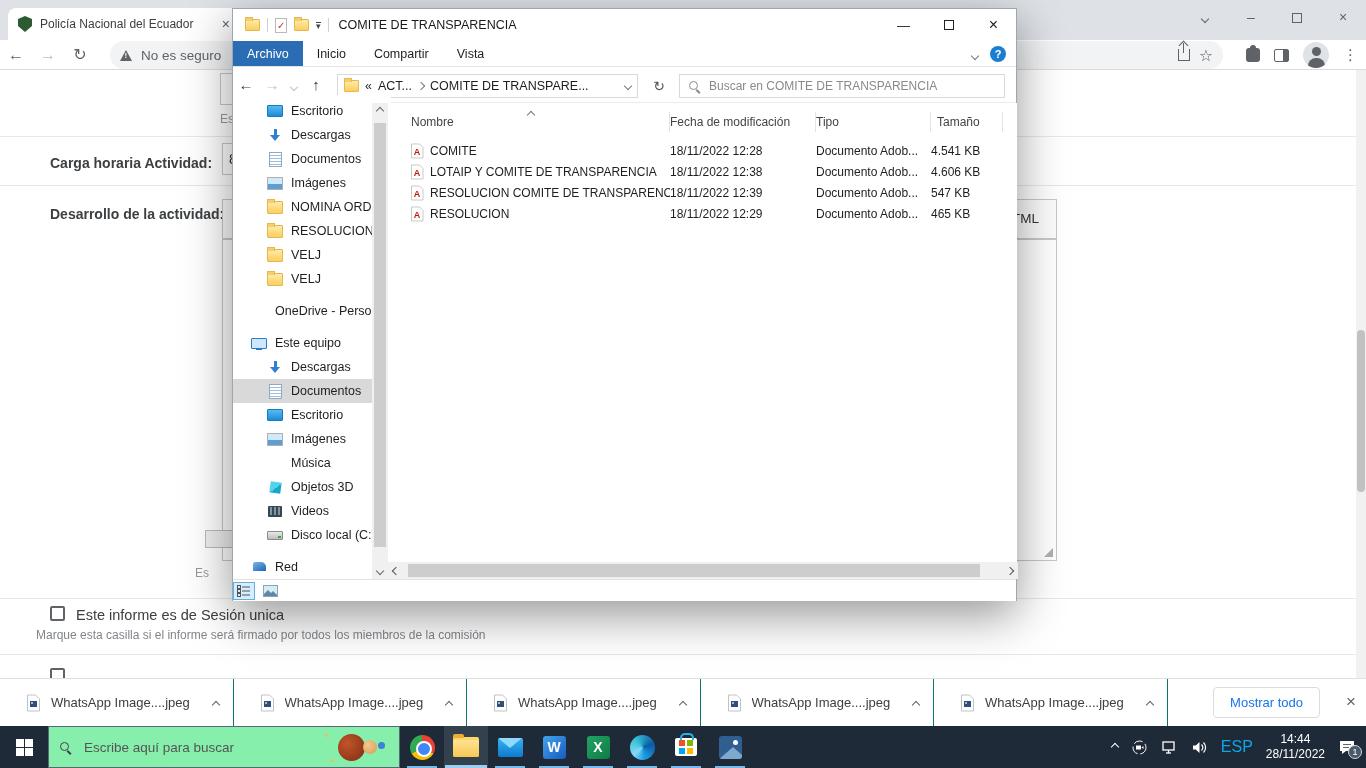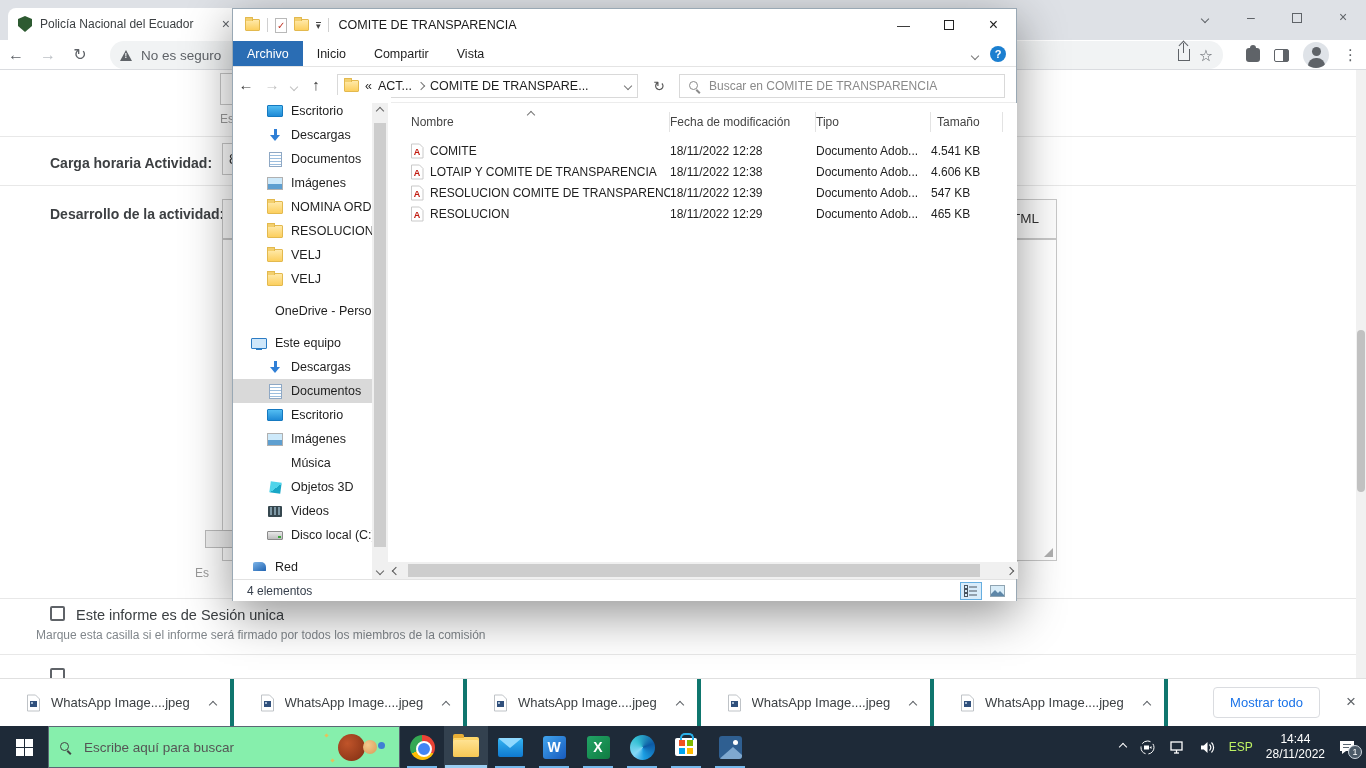--- a/index.html
+++ b/index.html
@@ -51,21 +51,21 @@
   .plabel{position:absolute;left:50px;font-size:14px;font-weight:bold;color:#3d4043}
   .pbox{position:absolute;border:1px solid #c8c8c8;background:#fff}
   .help-gray{position:absolute;color:#9a9a9a;font-size:12px}
   .resize-tri{position:absolute;right:3px;bottom:3px;width:0;height:0;border-left:9px solid transparent;border-bottom:9px solid #b0b0b0}
   .checkbox{position:absolute;width:15px;height:15px;border:2px solid #5f6368;border-radius:2px;background:#fff}
   .page-scroll{left:1356px;top:70px;width:10px;height:608px;background:#f1f1f1}
   .page-thumb{left:1357px;top:330px;width:8px;height:162px;background:#c1c1c1;border-radius:4px}
 
   
   .dlbar{left:0;top:678px;width:1366px;height:48px;background:#fff;border-top:1px solid #e0e0e0;display:flex;align-items:stretch}
-  .dl-item{width:233.5px;display:flex;align-items:center;gap:10px;padding:0 14px 0 26px;border-right:4px solid #0f766e}
+  .dl-item{width:233.5px;display:flex;align-items:center;gap:10px;padding:0 14px 0 26px;border-right:1px solid #0f766e}
   .dl-label{font-size:13px;color:#3c4043;flex:1;white-space:nowrap;overflow:hidden}
   .dl-chev{color:#5f6368}
   .dl-right{position:absolute;right:10px;top:678px;height:48px;display:flex;align-items:center;gap:26px}
   .show-all{border:1px solid #dadce0;border-radius:4px;padding:7px 16px;font-size:13px;color:#1a73e8;background:#fff}
   .dl-close{color:#5f6368;font-size:17px}
 
   
   .xwin{left:232px;top:8px;width:785px;height:593px;background:#fff;border:1px solid #99a8b4;box-shadow:0 14px 45px rgba(0,0,0,.42);z-index:5}
   .xtitle{position:absolute;left:0;top:0;width:100%;height:32px;background:#fff;display:flex;align-items:center}
   .qat{display:flex;align-items:center;gap:7px;padding-left:12px}
@@ -177,21 +177,21 @@
   .edge-ic{width:25px;height:25px;border-radius:50%;background:conic-gradient(from 230deg,#86d8f7,#35c1d4 90deg,#0c59a4 200deg,#1b9de2 300deg,#86d8f7)}
   .store-ic{width:22px;height:18px;background:#fff;border-radius:2px;position:relative;display:grid;grid-template-columns:6px 6px;grid-template-rows:6px 6px;gap:1.5px;align-content:center;justify-content:center}
   .store-ic::before{content:"";position:absolute;left:5px;top:-5px;width:10px;height:5px;border:2px solid #29b0ea;border-bottom:none;border-radius:5px 5px 0 0}
   .store-ic i:nth-child(1){background:#f25022}.store-ic i:nth-child(2){background:#7fba00}
   .store-ic i:nth-child(3){background:#00a4ef}.store-ic i:nth-child(4){background:#ffb900}
   .photos-ic{width:23px;height:23px;border-radius:3px;background:#2f5f91;position:relative;overflow:hidden}
   .photos-ic::before{content:"";position:absolute;left:-2px;bottom:-2px;border-left:16px solid transparent;border-right:16px solid transparent;border-bottom:14px solid #7fa8cf}
   .photos-ic::after{content:"";position:absolute;right:4px;top:4px;width:5px;height:5px;border-radius:50%;background:#fff}
   .tray{margin-left:auto;display:flex;align-items:center;gap:13px;padding-right:10px;color:#fff}
   .tray-ic{display:flex;align-items:center;justify-content:center}
-  .tray-text{font-size:12px;color:#bef264}
+  .tray-text{font-size:16px;color:#0ea5e9}
   .clock{font-size:12px;color:#fff;text-align:center;line-height:15px}
   .action-ic{position:relative}
   .badge{position:absolute;right:-6px;bottom:-4px;width:14px;height:14px;border-radius:50%;background:#4b5a68;border:1px solid #cfd8e0;color:#fff;font-size:9px;display:flex;align-items:center;justify-content:center}
 </style>
 </head>
 <body>
 
 <div class="abs tabstrip">
   <div class="abs tab">
     <span class="favicon-shield"></span>
@@ -563,21 +563,20 @@
     <span class="hs-arrow" style="left:0">
         <span class="chev left"></span>
       </span>
     <span class="h-thumb"></span>
     <span class="hs-arrow" style="right:0">
         <span class="chev right"></span>
       </span>
   </div>
 
   <div class="xstatus">
-    <span class="status-text">4 elementos</span>
     <div class="view-toggles">
       <span class="vt active">
         <svg width="14" height="12" viewBox="0 0 14 12">
             <g fill="none" stroke="#4a5560">
               <rect x="0.5" y="0.5" width="3" height="3"></rect>
               <rect x="0.5" y="4.5" width="3" height="3"></rect>
               <rect x="0.5" y="8.5" width="3" height="3"></rect>
             </g>
             <g stroke="#4a5560">
               <line x1="5" y1="2" x2="13" y2="2"></line>

